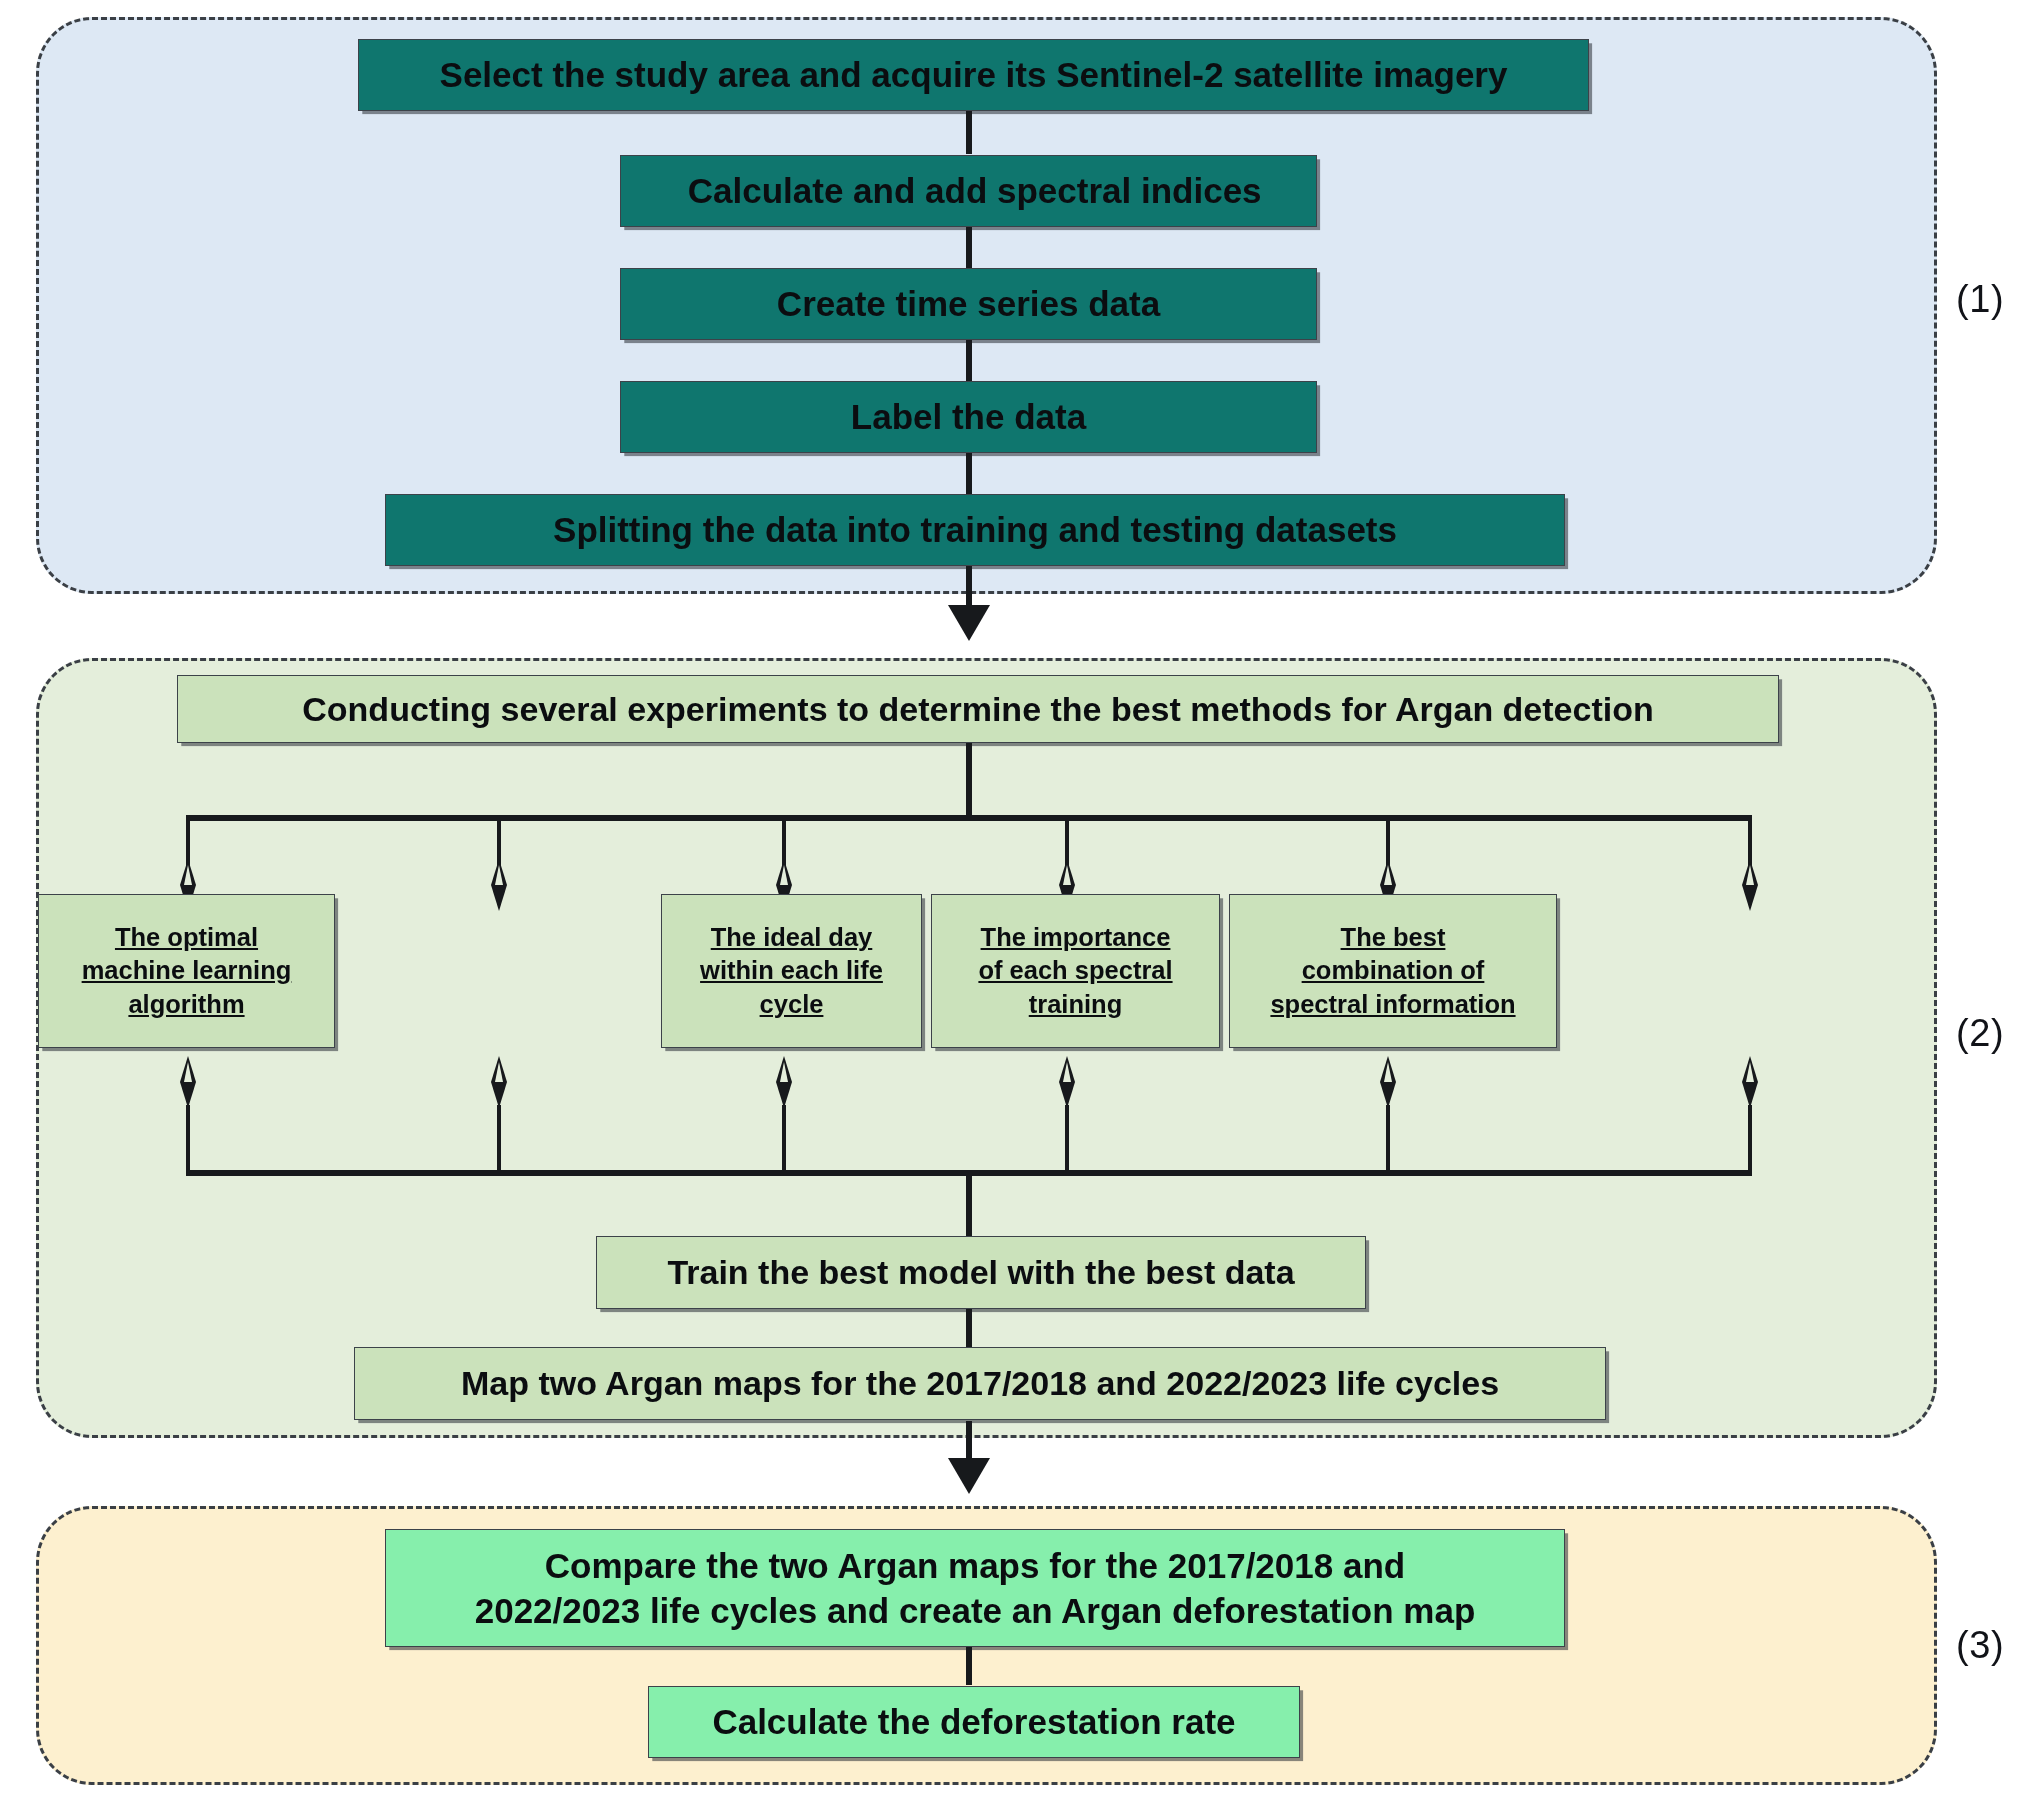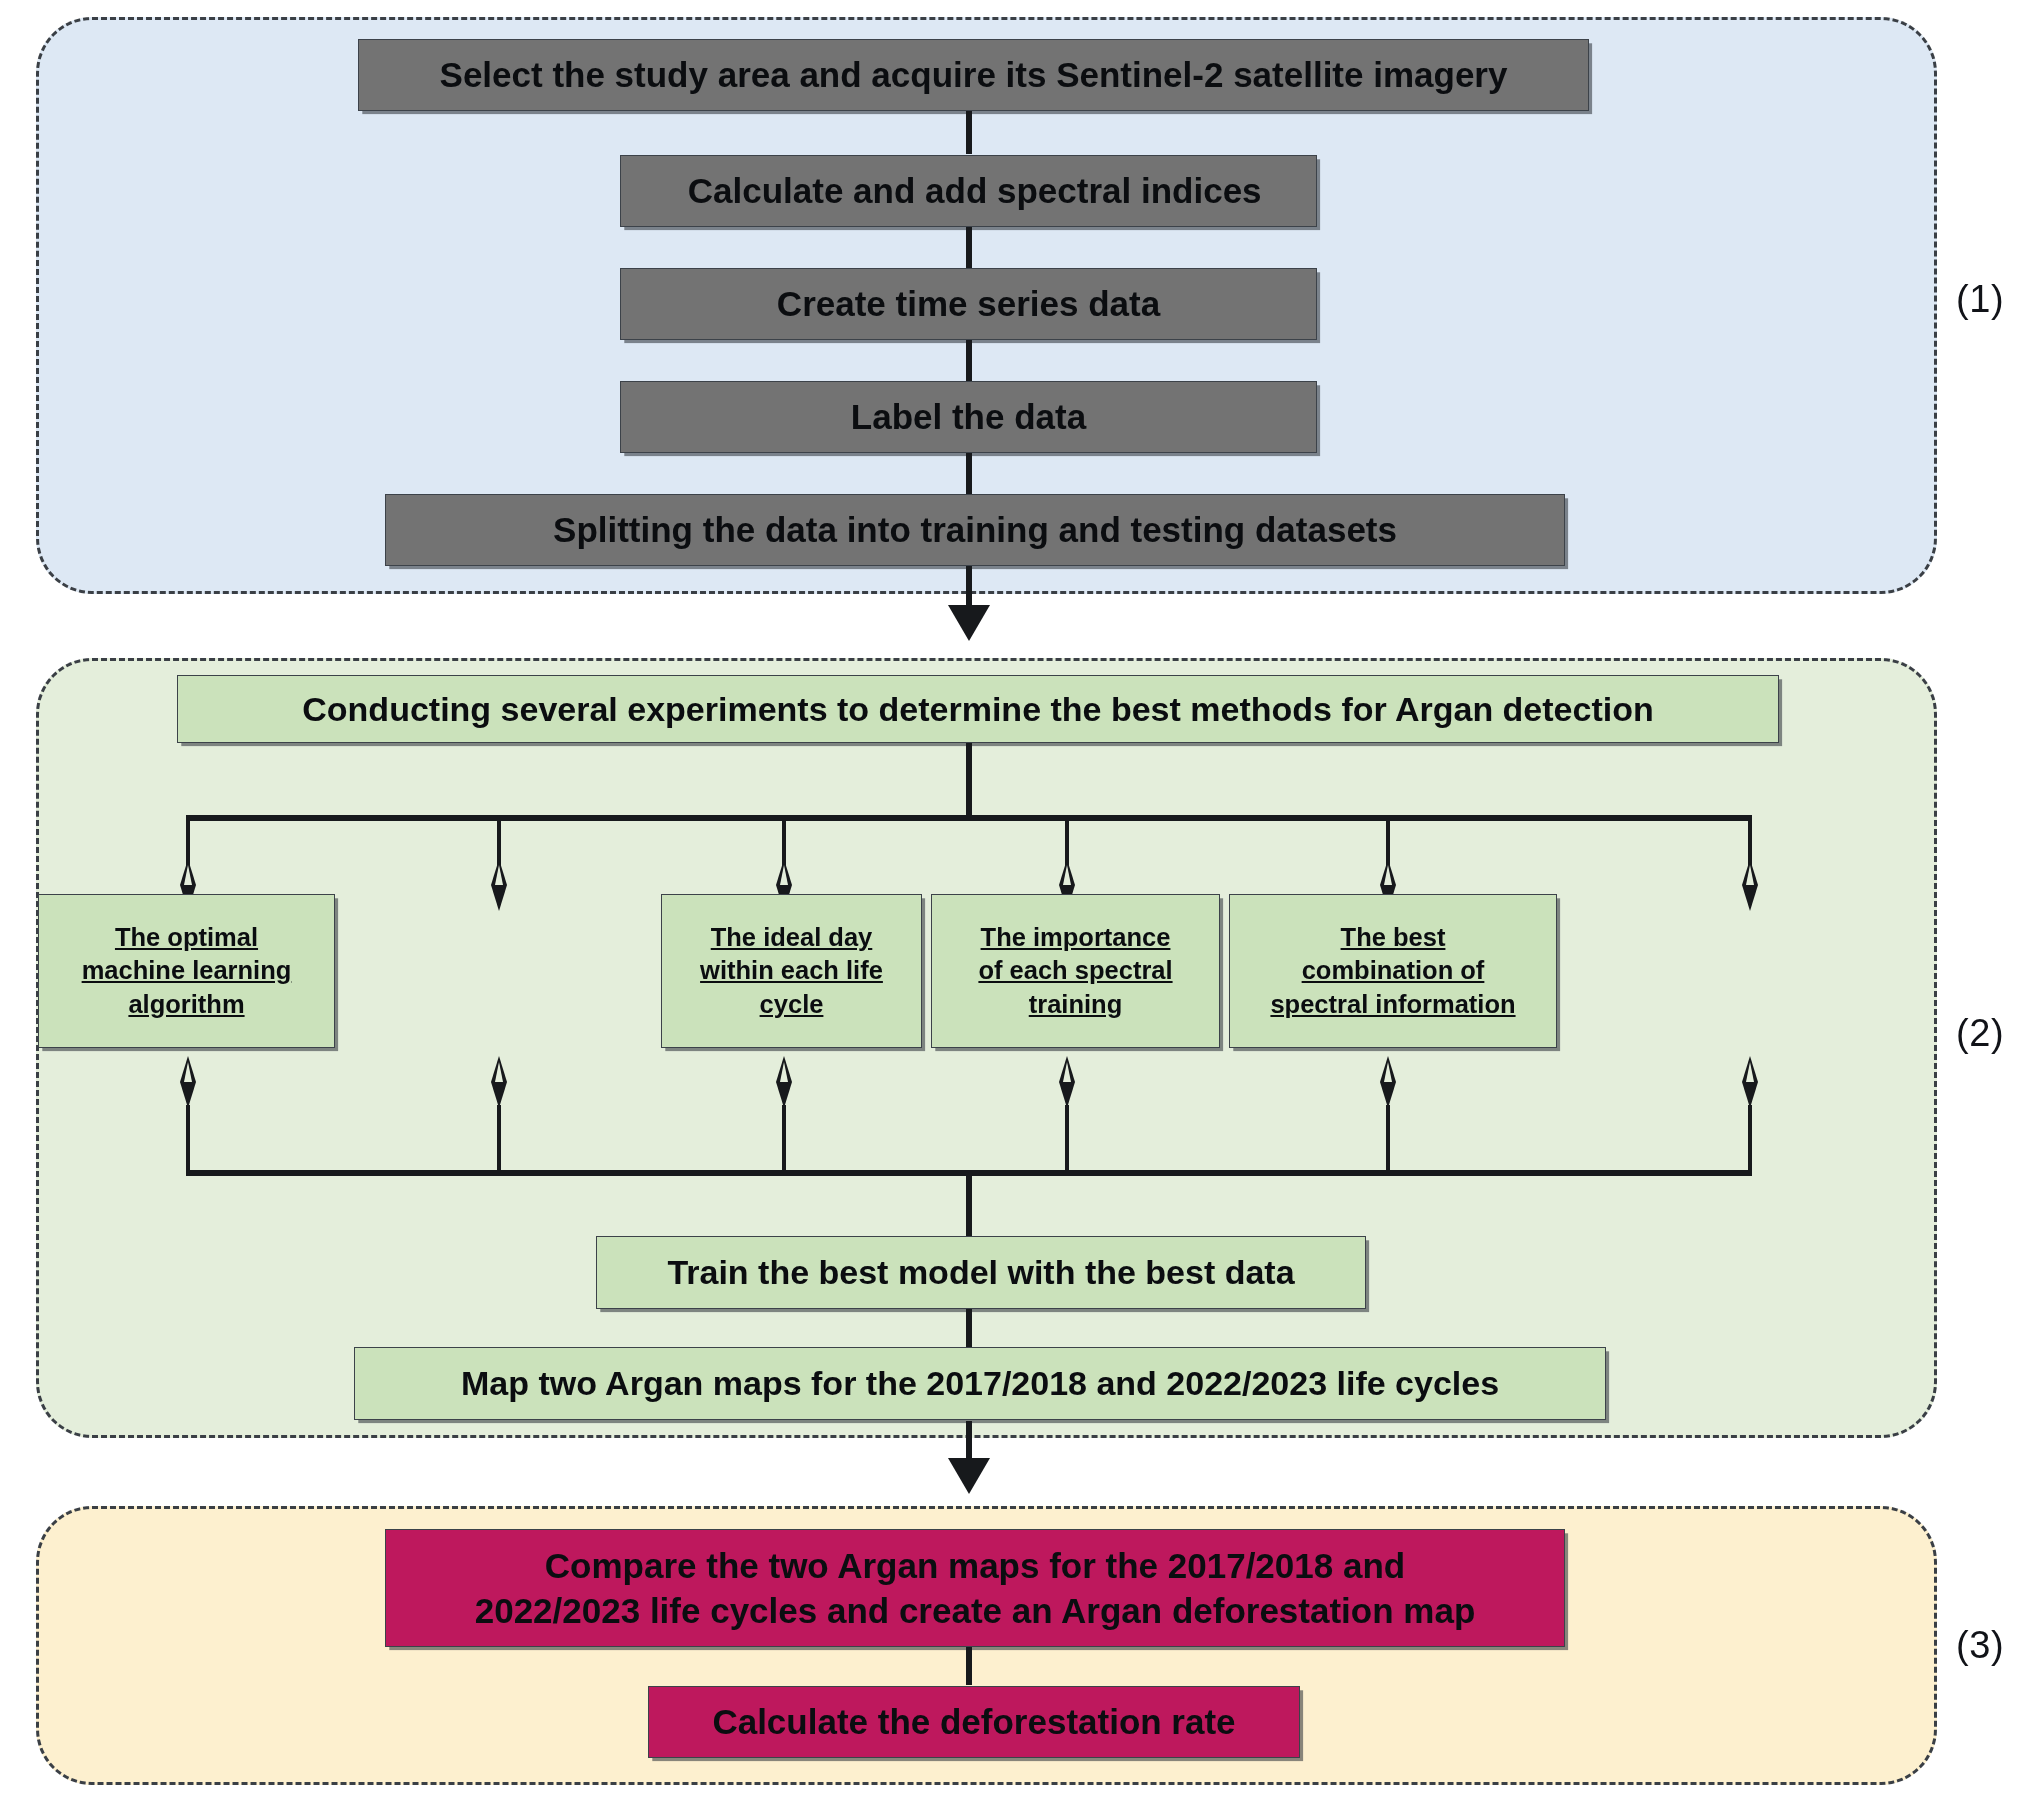--- a/index.html
+++ b/index.html
@@ -47,23 +47,23 @@
     display: flex;
     align-items: center;
     justify-content: center;
     text-align: center;
     font-weight: bold;
     color: #0b0d10;
     box-shadow: 3.7px 3.7px 0 -0.6px rgba(40,46,52,0.55);
     padding: 2.5px 8.7px;
     line-height: 1.30;
   }
-  .box-blue  { background: #737373; text-align: right; }
+  .box-blue  { background: #0f766e; text-align: right; }
   .box-green { background: #cbe2bb; }
-  .box-yellow{ background: #be185d; }
+  .box-yellow{ background: #86efac; }
 
   .t-big   { font-size: 35px; }
   .t-mid   { font-size: 34px; }
   .t-small { font-size: 25.5px; text-decoration: underline; }
 
   
   .vline {
     position: absolute;
     background: #17191c;
     width: 5.6px;

